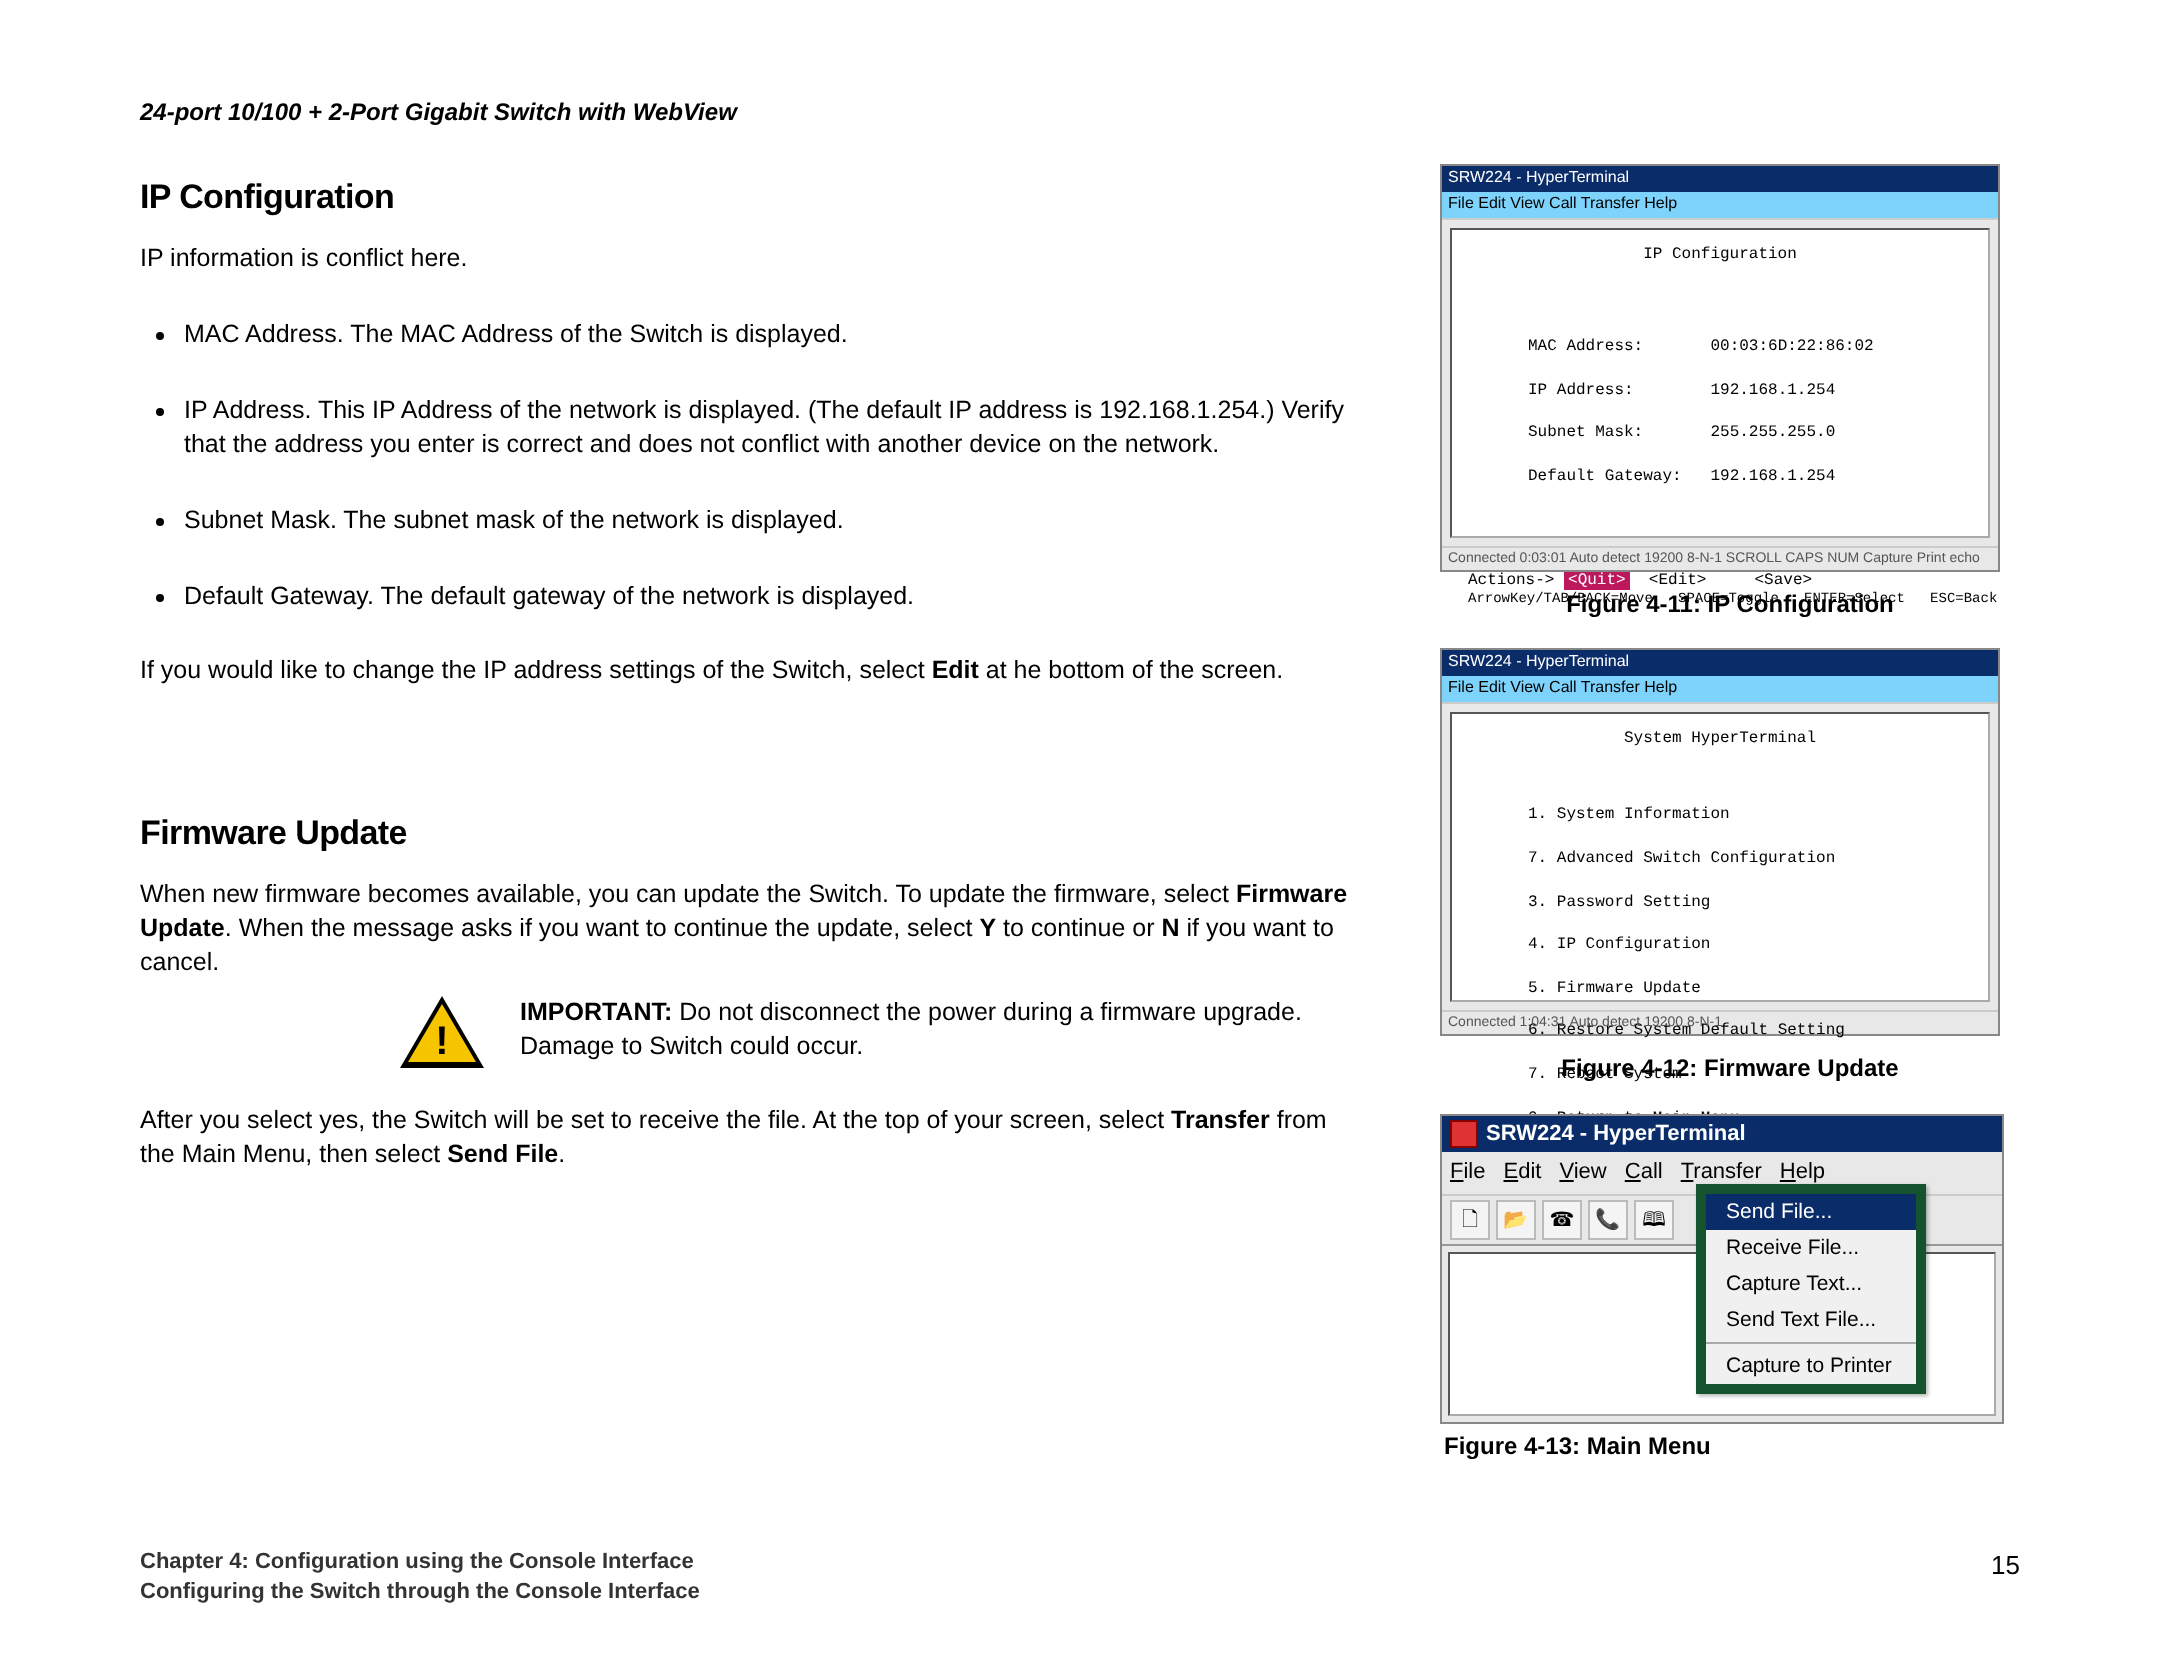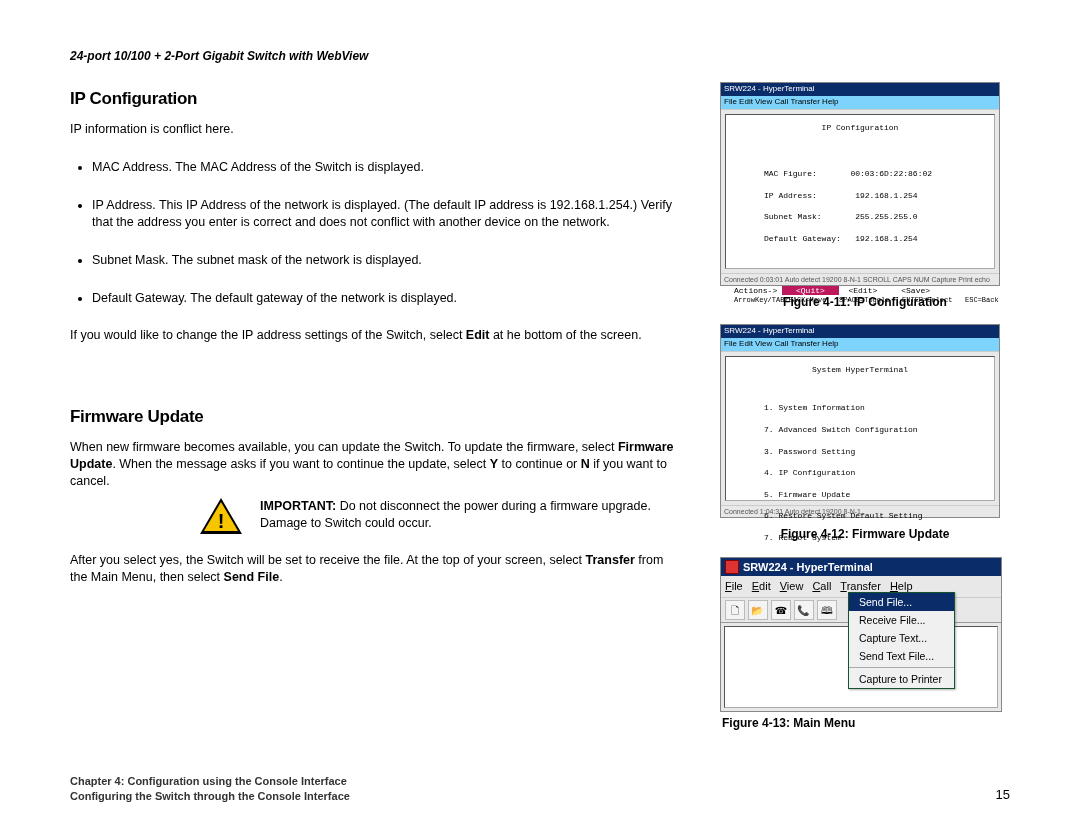--- a/index.html
+++ b/index.html
@@ -94,21 +94,21 @@
     font-family: Tahoma, sans-serif;
     color: #555;
     border-top: 1px solid #ccc;
   }
   .fig-caption {
     text-align: center;
     font-weight: bold;
     font-size: 12px;
     margin: 8px 0 14px 0;
   }
-  .inv { background: #be185d; color: #fff; padding: 0 14px; }
+  .inv { background: #be185d; color: #fff; padding: 0 2px; }
   
   .fig13 {
     border: 1px solid #888;
     width: 280px;
     background: #e8e8e8;
     font-family: Tahoma, sans-serif;
     font-size: 11px;
   }
   .fig13 .tbar {
     background: linear-gradient(#0a2d6a,#0a2d6a);
@@ -143,21 +143,21 @@
     display: inline-flex;
     align-items: center;
     justify-content: center;
     font-size: 10px;
   }
   .fig13 .drop {
     position: absolute;
     left: 128px;
     top: 35px;
     background: #f0f0f0;
-    border: 1px solid #14532d;
+    border: 5px solid #14532d;
     font-size: 10.5px;
     box-shadow: 1px 1px 2px rgba(0,0,0,.3);
     z-index: 5;
   }
   .fig13 .drop div {
     padding: 2px 12px 2px 10px;
     white-space: nowrap;
   }
   .fig13 .drop .hl { background: #0a2d6a; color: #fff; }
   .fig13 .drop .sep { border-top: 1px solid #aaa; margin: 2px 0; padding: 0; height: 0; }
@@ -199,21 +199,20 @@
     text-align: center; font-weight: bold; font-size: 20px;
     color: #000;
   }
   .important-text p { margin: 0; }
   .footer {
     margin-top: auto;
     padding-top: 10px;
     font-size: 11px;
     display: flex;
     justify-content: space-between;
-    align-items: flex-end;
   }
   .footer .left { font-weight: bold; color: #333; }
   .footer .right { font-size: 13px; }
   b { font-weight: bold; }
 </style>
 </head>
 <body>
 
 <div class="page">
   <div class="header-bar">24-port 10/100 + 2-Port Gigabit Switch with WebView</div>
@@ -255,21 +254,21 @@
       </p>
     </div>
 
     <div class="side-col">
 
       <div class="figure-box">
         <div class="title-bar">SRW224 - HyperTerminal</div>
         <div class="menu-bar">File  Edit  View  Call  Transfer  Help</div>
         <div class="screen-inner"><div style="text-align:center">IP Configuration</div>
 <div style="height:14px"></div><div style="padding-left:30px">
-<div>MAC Figure:       00:03:6D:22:86:02</div>
+<div>MAC Address:       00:03:6D:22:86:02</div>
 <div>IP Address:        192.168.1.254</div>
 <div>Subnet Mask:       255.255.255.0</div>
 <div>Default Gateway:   192.168.1.254</div>
 </div><div style="height:30px"></div><div><span>Actions-&gt; </span><span class="inv">&lt;Quit&gt;</span><span>  &lt;Edit&gt;</span><span>     &lt;Save&gt;</span></div><div style="font-size:7px">ArrowKey/TAB/BACK=Move   SPACE=Toggle   ENTER=Select   ESC=Back</div></div>
         <div class="status-bar">Connected 0:03:01   Auto detect   19200 8-N-1   SCROLL   CAPS   NUM   Capture   Print echo</div>
       </div>
       <div class="fig-caption">Figure 4-11: IP Configuration</div>
 
       <div class="figure-box">
         <div class="title-bar">SRW224 - HyperTerminal</div>

